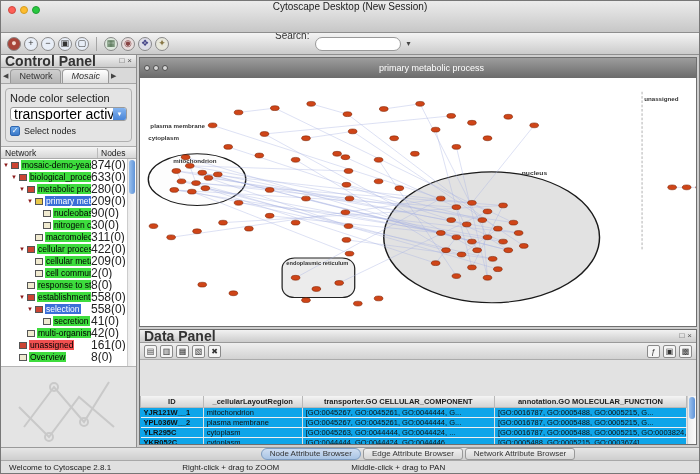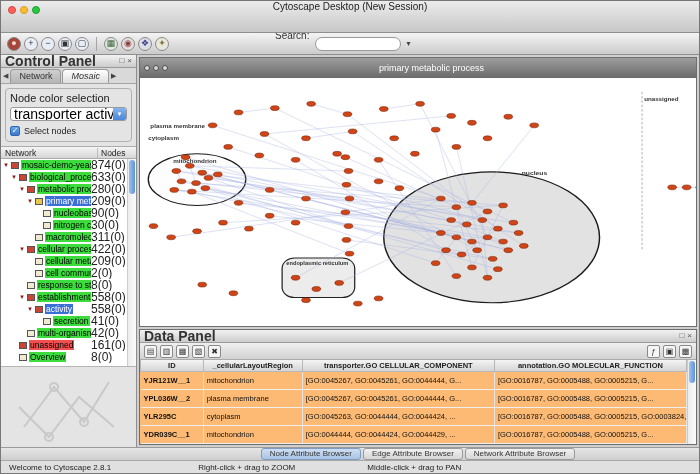--- a/index.html
+++ b/index.html
@@ -102,43 +102,43 @@
   .net-canvas { flex:1; position:relative; background:#fff; overflow:hidden; min-height:0; }
   .net-canvas svg { position:absolute; inset:0; width:100%; height:100%; }
 
   
   .data-panel { height:116px; flex:none; border:1px solid #6f6f6f; background:#e2e2e2;
                 display:flex; flex-direction:column; min-height:0; }
   .dp-toolbar { height:17px; flex:none; display:flex; align-items:center; padding:0 4px; gap:3px;
                 background:linear-gradient(#efefef,#d2d2d2); border-bottom:1px solid #ababab; }
   .dp-icon { width:13px; height:13px; border:1px solid #8a8a8a; border-radius:2px; background:#f5f5f5;
              font-size:8px; display:inline-flex; align-items:center; justify-content:center; color:#333; }
-  .dp-table-wrap { flex:1; display:flex; background:#fdba74; min-height:0; overflow:hidden; }
+  .dp-table-wrap { flex:1; display:flex; background:#0ea5e9; min-height:0; overflow:hidden;margin-top:36px; }
   table { border-collapse:collapse; table-layout:fixed; width:100%; }
   th { font-size:7.5px; font-weight:bold; background:linear-gradient(#f4f4f4,#d4d4d4);
        border:1px solid #b8b8b8; border-top:none; padding:0 2px; height:11px;
        white-space:nowrap; overflow:hidden; text-align:center; color:#222; }
   td { font-size:7.5px; border-right:1px solid #e2e2e2; border-bottom:1px solid #efefef;
        padding:0 3px; height:9px; white-space:nowrap; overflow:hidden; color:#111; }
   td.idcell { font-weight:bold; }
   .dp-scroll { border-left:1px solid #ccc; }
   .dp-scroll .vthumb { height:22px; }
 
   
   .bottom-tabs { height:13px; flex:none; background:linear-gradient(#e6e6e6,#cecece);
                  border-top:1px solid #9a9a9a; display:flex; align-items:center; justify-content:center;
                  gap:2px; padding-left:136px; }
   .btab { font-size:8px; padding:0 8px 1px; border:1px solid #999; border-radius:3px;
           background:linear-gradient(#f0f0f0,#d6d6d6); color:#333; white-space:nowrap; }
-  .btab.active { background:linear-gradient(#cfdef2,#a9c4e4); border-color:#7d9cc0; }
+  .btab.active { background:linear-gradient(#cfdef2,#a9c4e4); border-color:#7d9cc0;border-radius:6px; }
 
   .statusbar { height:13px; flex:none; background:#e0e0e0; border-top:1px solid #a8a8a8;
                display:flex; align-items:center; font-size:8px; color:#222; }
   .statusbar .s1 { margin-left:8px; }
-  .statusbar .s2 { margin-left:80px;padding-left:7px; }
+  .statusbar .s2 { margin-left:64px;padding-left:7px; }
   .statusbar .s3 { margin-left:72px; }
 </style>
 </head>
 <body>
 
 <div class="window">
 
   <div class="titlebar">
     <div class="traffic">
       <span class="tl red"></span>
@@ -273,21 +273,21 @@
             </div>
             <div class="tree-row" style="padding-left: 18px;">
               <span class="expander">▼</span>
               <span class="node-icon" style="background: rgb(204, 68, 51);"></span>
               <span class="hl hl-green">establishment of lo...</span>
               <span class="count">558(0)</span>
             </div>
             <div class="tree-row" style="padding-left: 26px;">
               <span class="expander">▼</span>
               <span class="node-icon" style="background: rgb(204, 68, 51);"></span>
-              <span class="hl hl-blue">activity</span>
+              <span class="hl hl-blue">selection</span>
               <span class="count">558(0)</span>
             </div>
             <div class="tree-row" style="padding-left: 34px;">
               <span class="expander blank">▼</span>
               <span class="node-icon" style="background: rgb(240, 234, 208);"></span>
               <span class="hl hl-green">secretion</span>
               <span class="count">41(0)</span>
             </div>
             <div class="tree-row" style="padding-left: 18px;">
               <span class="expander blank">▼</span>
@@ -556,20 +556,26 @@
                   <td>[GO:0045267, GO:0045261, GO:0044444, G...</td>
                   <td>[GO:0016787, GO:0005488, GO:0005215, G...</td>
                 </tr>
                 <tr>
                   <td class="idcell">YLR295C</td>
                   <td>cytoplasm</td>
                   <td>[GO:0045263, GO:0044444, GO:0044424, ...</td>
                   <td>[GO:0016787, GO:0005488, GO:0005215, GO:0003824, ...</td>
                 </tr>
                 <tr>
+                  <td class="idcell">YKR052C</td>
+                  <td>cytoplasm</td>
+                  <td>[GO:0044444, GO:0044424, GO:0044446, ...</td>
+                  <td>[GO:0005488, GO:0005215, GO:0003674]</td>
+                </tr>
+                <tr>
                   <td class="idcell">YDR039C__1</td>
                   <td>mitochondrion</td>
                   <td>[GO:0044444, GO:0044424, GO:0044429, ...</td>
                   <td>[GO:0016787, GO:0005488, GO:0005215, G...</td>
                 </tr>
               </tbody>
             </table>
           <div class="vscroll dp-scroll">
               <div class="vthumb"></div>
             </div>

